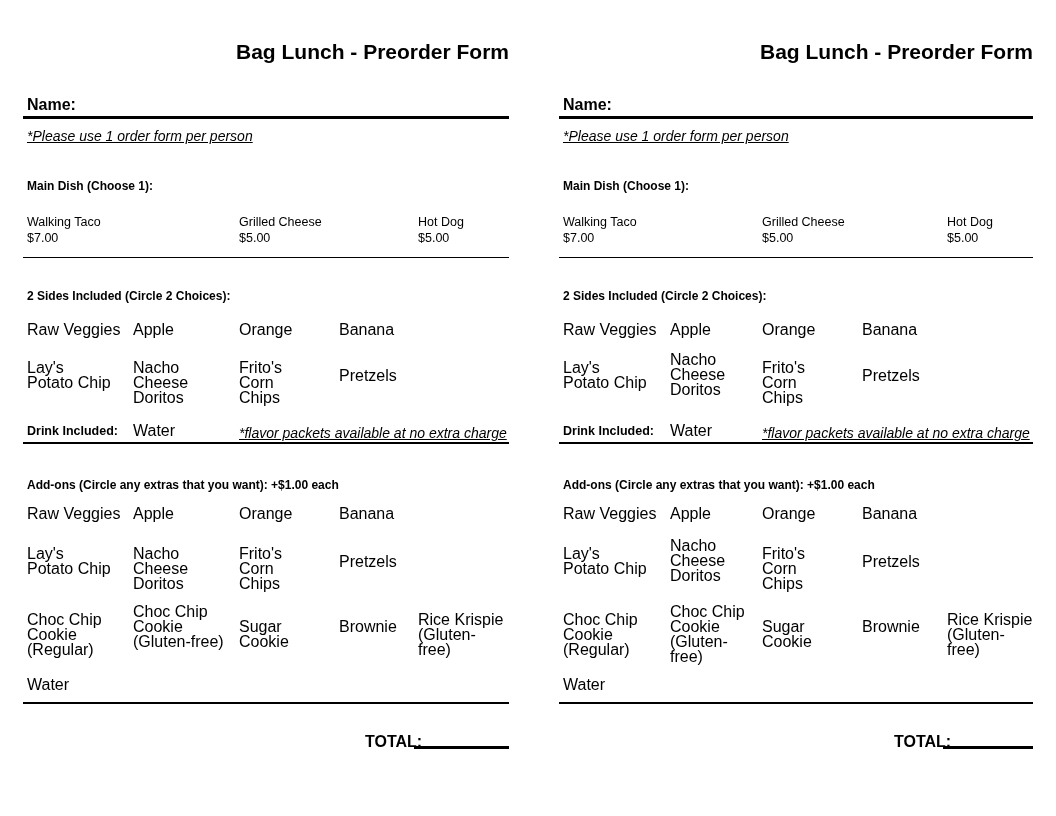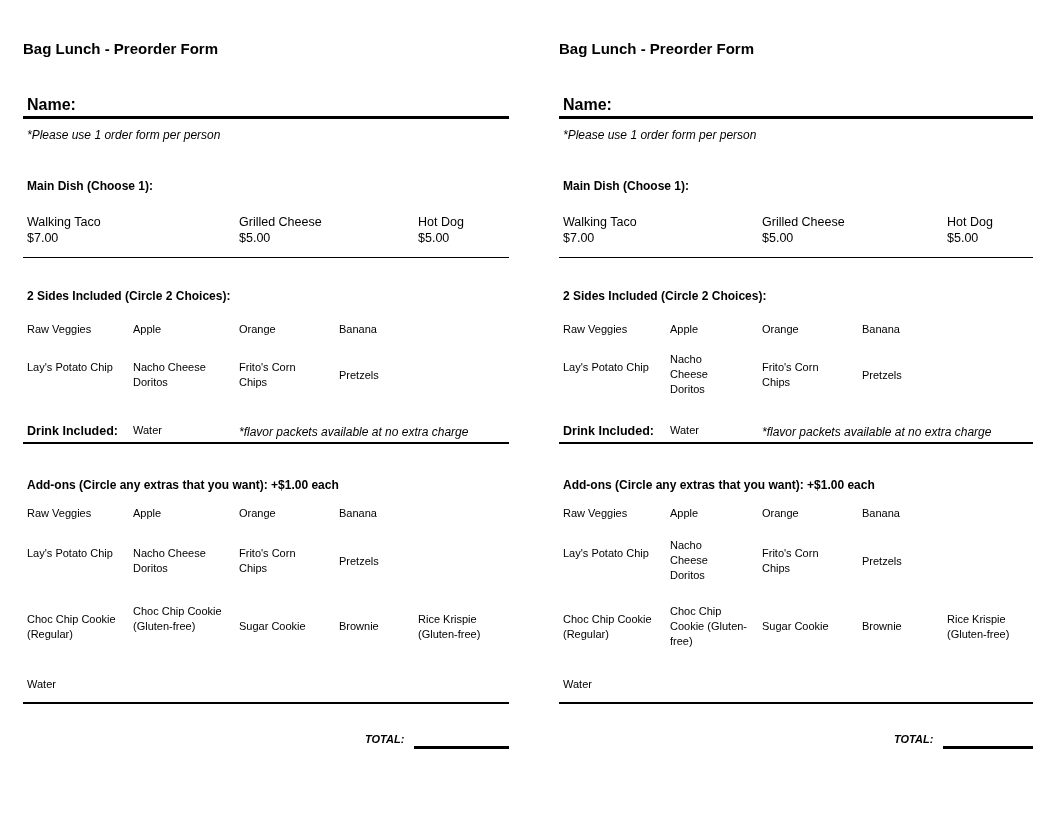--- a/index.html
+++ b/index.html
@@ -2,31 +2,31 @@
 <html><head>
 <meta charset="utf-8">
 <style>
   html, body { margin:0; padding:0; background:#ffffff; }
   body { width:1056px; height:816px; position:relative; overflow:hidden;
          font-family:"Liberation Sans", sans-serif; color:#000; }
   .form { position:absolute; top:0; height:816px; }
   #form-left  { left:23px;  width:486px; }
   #form-right { left:559px; width:474px; }
   .abs { position:absolute; white-space:nowrap; }
-  .title { top:40px; width:100%; text-align:left; font-weight:bold; font-size:15px; }
+  .title { top:40px; width:100%; text-align:right; font-weight:bold; font-size:21px; }
   .name-label { top:96px; left:4px; font-weight:bold; font-size:16px; }
   .rule { position:absolute; left:0; width:100%; background:#000; }
   .rule.thick { height:3px; }
   .rule.thin { height:1px; }
   .rule.mid { height:2px; }
-  .note { font-style:italic; font-size:12px; }
+  .note { font-style:italic; font-size:14px;text-decoration:underline; }
   .sec-head { font-weight:bold; font-size:12px; }
-  .item { font-size:11px; line-height:15px; white-space:normal; }
+  .item { font-size:16px; line-height:15px; white-space:normal; }
   .dish { font-weight:normal; font-size:12.5px; line-height:16px; }
-  .total-label { font-weight:bold; font-size:11px;font-style:italic; }
+  .total-label { font-weight:bold; font-size:16px; }
   .total-line { position:absolute; height:3px; background:#000; }
 </style>
 </head>
 <body>
 
 <div class="form" id="form-left">
   <div class="abs title">Bag Lunch - Preorder Form</div>
   <div class="abs name-label">Name:</div>
   <div class="rule thick" style="top:116px;"></div>
   <div class="abs note" style="top:128px;left:4px;">*Please use 1 order form per person</div>

